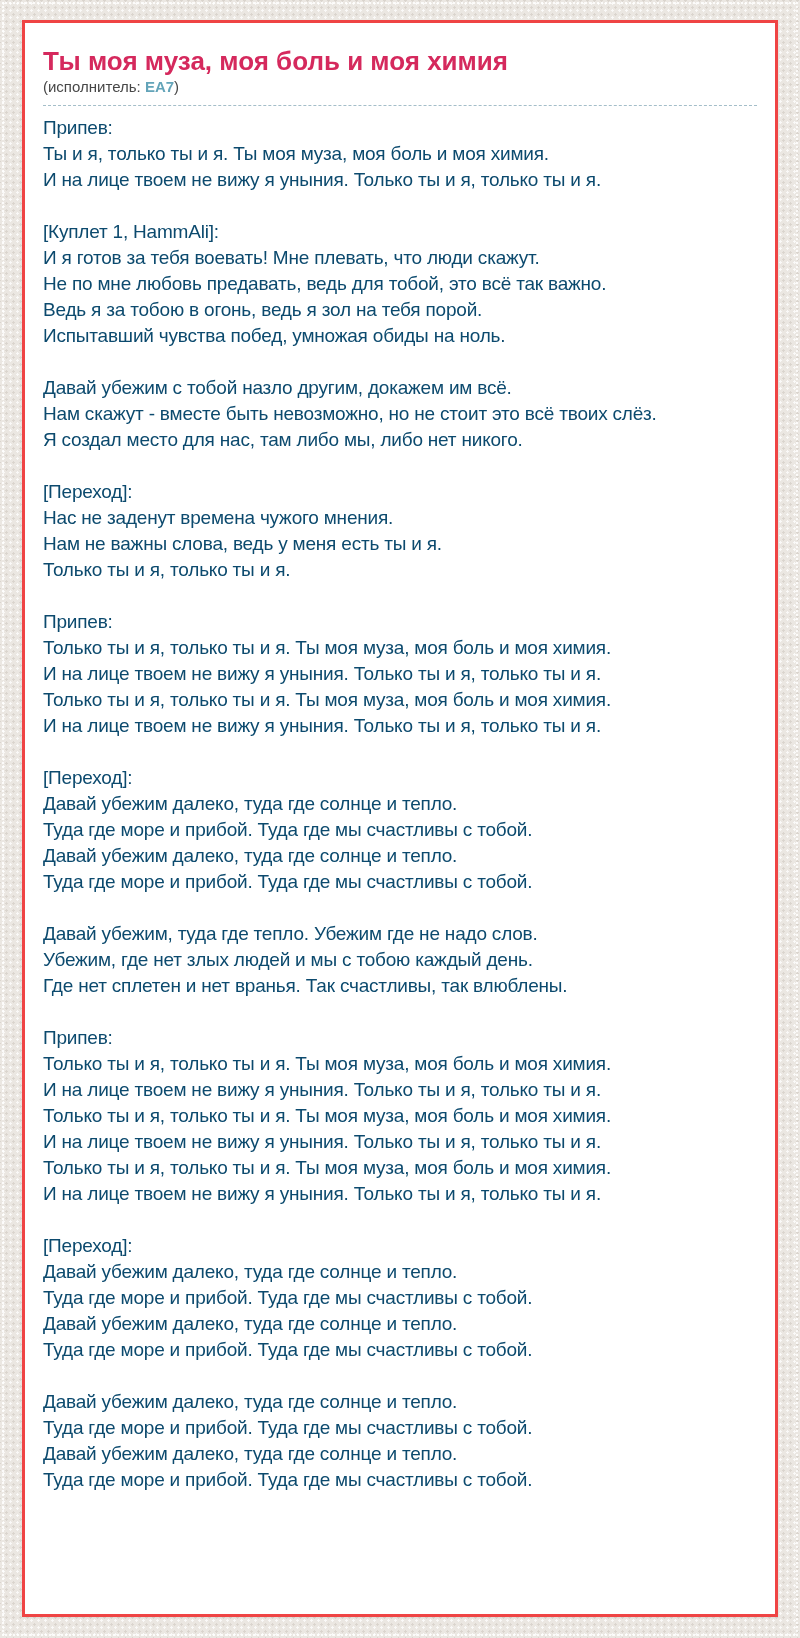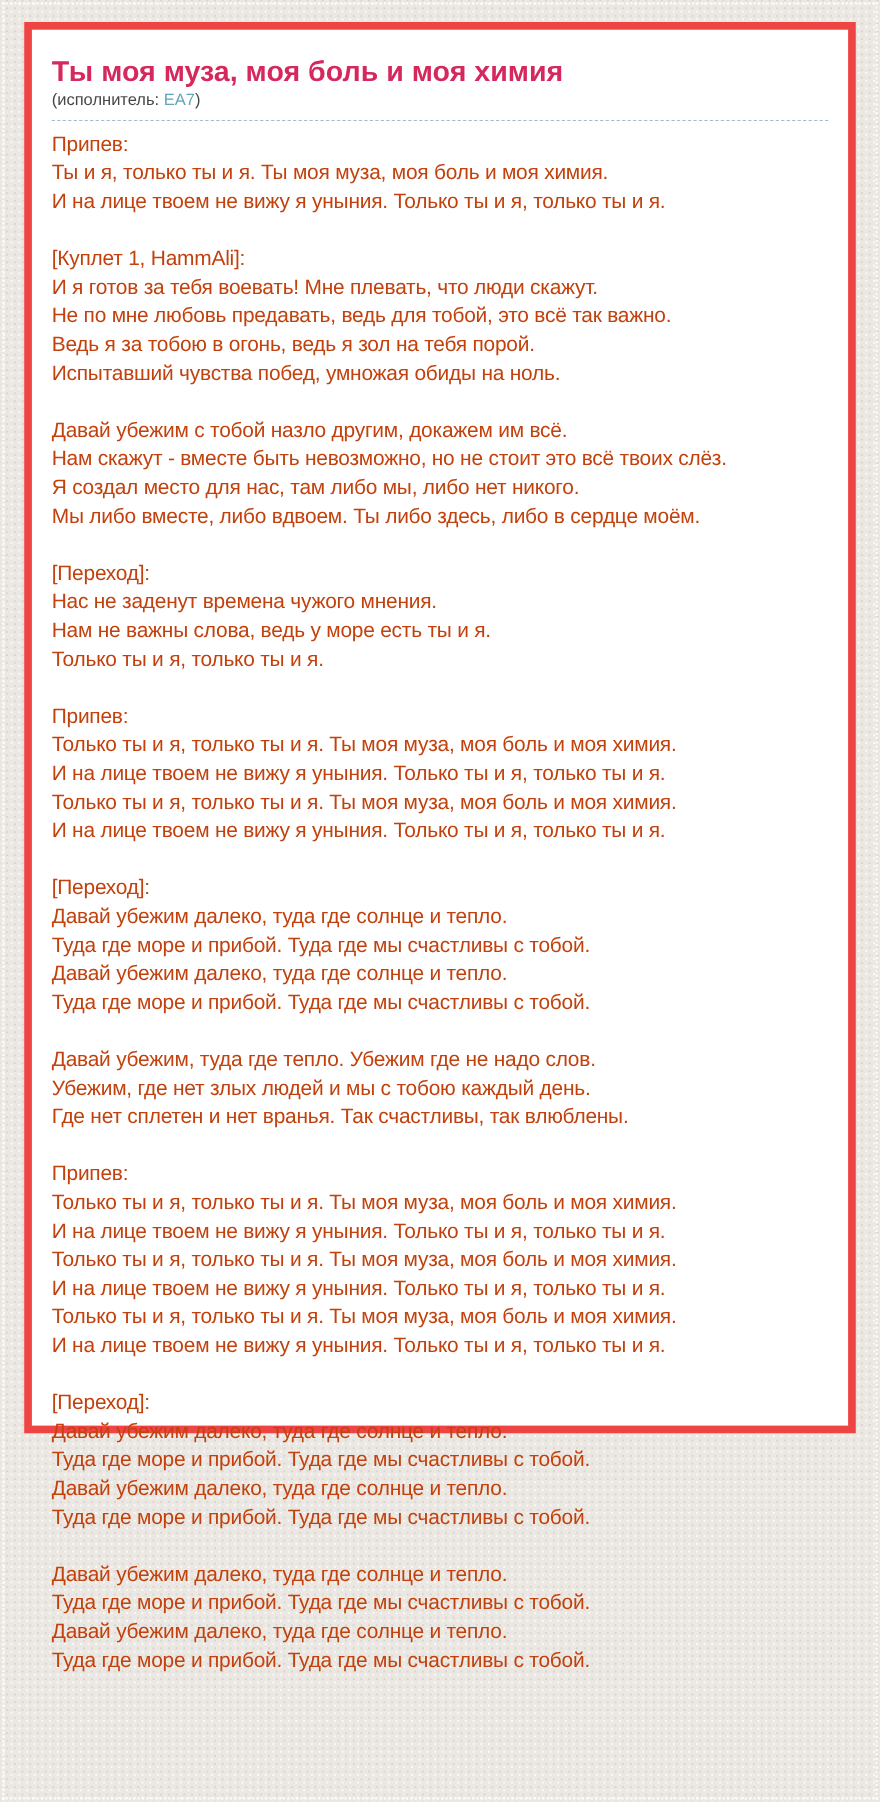--- a/index.html
+++ b/index.html
@@ -23,24 +23,24 @@
     position: absolute;
     inset: 2px;
     border: 2px dotted rgba(255,255,255,0.85);
     pointer-events: none;
   }
   .card {
     position: absolute;
     left: 22px;
     top: 20px;
     width: 756px;
-    height: 1283px;
+    height: 1597px;
     box-sizing: border-box;
     background: #ffffff;
-    border: 7px solid #ef4444;
+    border: 3px solid #ef4444;
     box-shadow: 0 1px 2px rgba(0,0,0,0.05);
     padding: 18px 18px 24px 18px;
   }
   .song-title {
     margin: 6px 0 2px 0;
     font-size: 26px;
     line-height: 28px;
     font-weight: bold;
     color: #d5295d;
   }
@@ -48,26 +48,27 @@
     font-size: 15px;
     line-height: 20px;
     color: #474747;
     padding-bottom: 8px;
     border-bottom: 1px dashed #a4bec9;
   }
   .artist-link {
     color: #63a4b9;
     text-decoration: none;
     cursor: pointer;
+    font-weight: bold;
   }
   .lyrics {
     margin-top: 9px;
     font-size: 19px;
     line-height: 26px;
-    color: #c2410c;
+    color: #0c4a6e;
     letter-spacing: -0.2px;
   }
   .stanza {
     margin: 0 0 26px 0;
   }
   .stanza:last-child {
     margin-bottom: 0;
   }
   .lyrics-line {
     white-space: pre-wrap;
@@ -96,26 +97,25 @@
         <div class="lyrics-line">[Куплет 1, HammAli]:</div>
         <div class="lyrics-line">И я готов за тебя воевать! Мне плевать, что люди скажут.</div>
         <div class="lyrics-line">Не по мне любовь предавать, ведь для тобой, это всё так важно.</div>
         <div class="lyrics-line">Ведь я за тобою в огонь, ведь я зол на тебя порой.</div>
         <div class="lyrics-line">Испытавший чувства побед, умножая обиды на ноль.</div>
       </div>
       <div class="stanza">
         <div class="lyrics-line">Давай убежим с тобой назло другим, докажем им всё.</div>
         <div class="lyrics-line">Нам скажут - вместе быть невозможно, но не стоит это всё твоих слёз.</div>
         <div class="lyrics-line">Я создал место для нас, там либо мы, либо нет никого.</div>
-        <div class="lyrics-line">Мы либо вместе, либо вдвоем. Ты либо здесь, либо в сердце моём.</div>
       </div>
       <div class="stanza">
         <div class="lyrics-line">[Переход]:</div>
         <div class="lyrics-line">Нас не заденут времена чужого мнения.</div>
-        <div class="lyrics-line">Нам не важны слова, ведь у море есть ты и я.</div>
+        <div class="lyrics-line">Нам не важны слова, ведь у меня есть ты и я.</div>
         <div class="lyrics-line">Только ты и я, только ты и я.</div>
       </div>
       <div class="stanza">
         <div class="lyrics-line">Припев:</div>
         <div class="lyrics-line">Только ты и я, только ты и я. Ты моя муза, моя боль и моя химия.</div>
         <div class="lyrics-line">И на лице твоем не вижу я уныния. Только ты и я, только ты и я.</div>
         <div class="lyrics-line">Только ты и я, только ты и я. Ты моя муза, моя боль и моя химия.</div>
         <div class="lyrics-line">И на лице твоем не вижу я уныния. Только ты и я, только ты и я.</div>
       </div>
       <div class="stanza">

